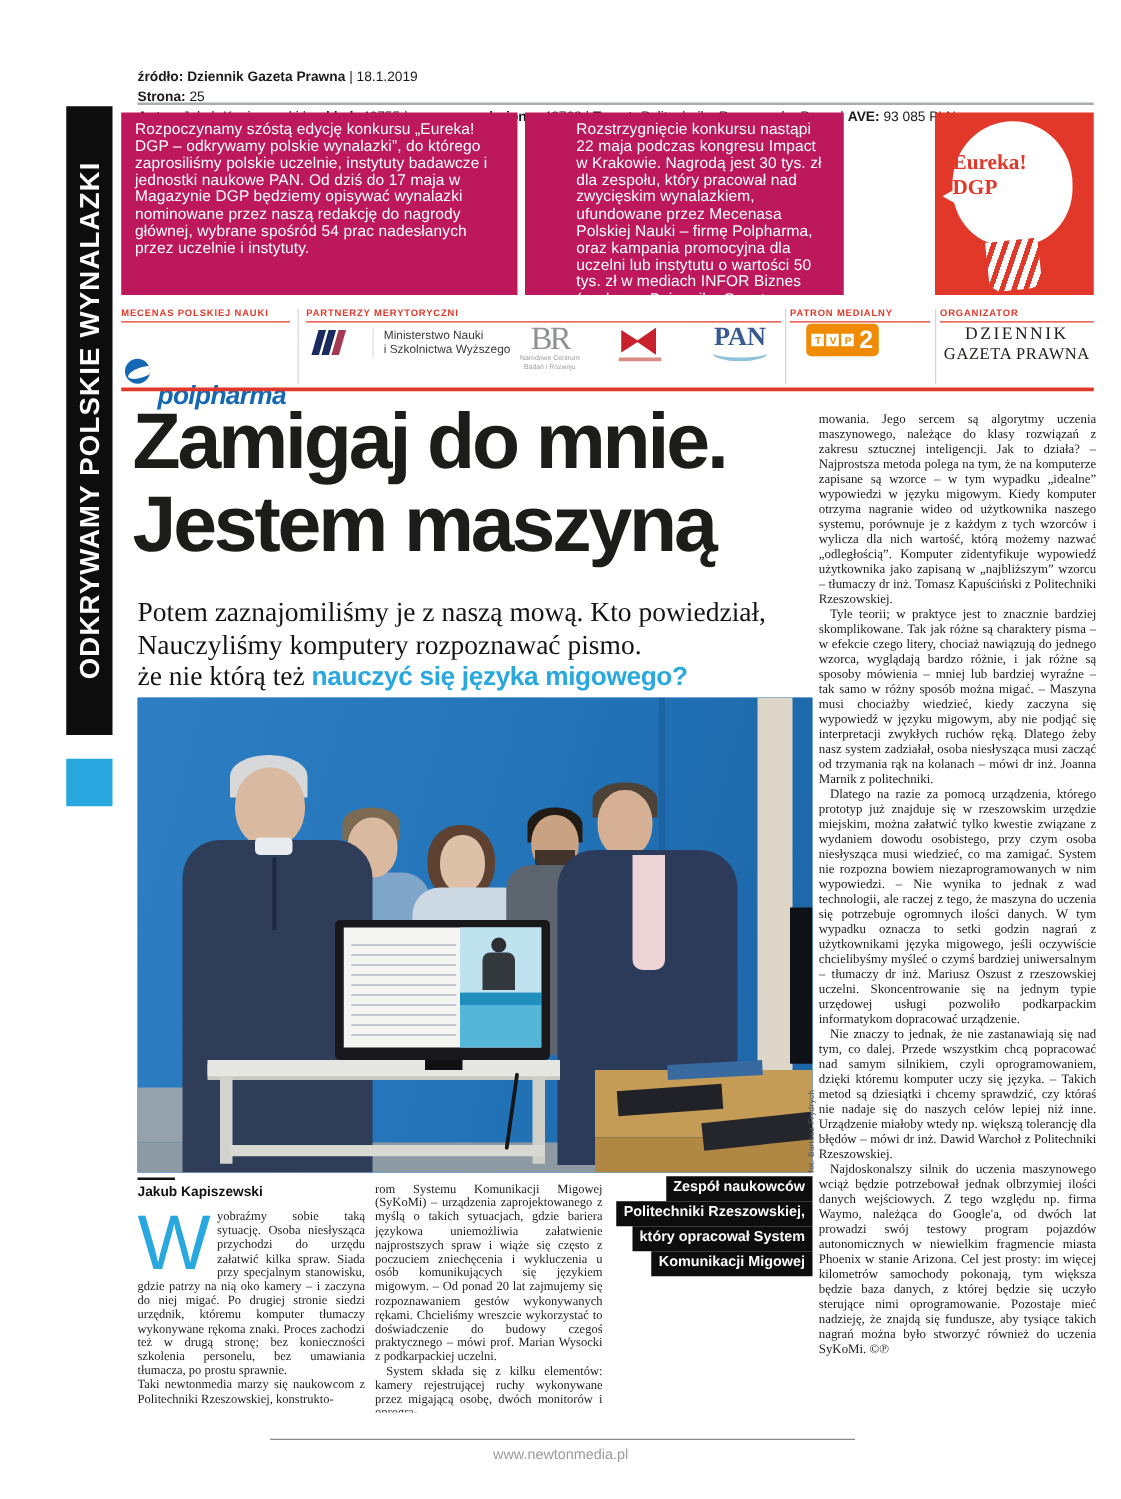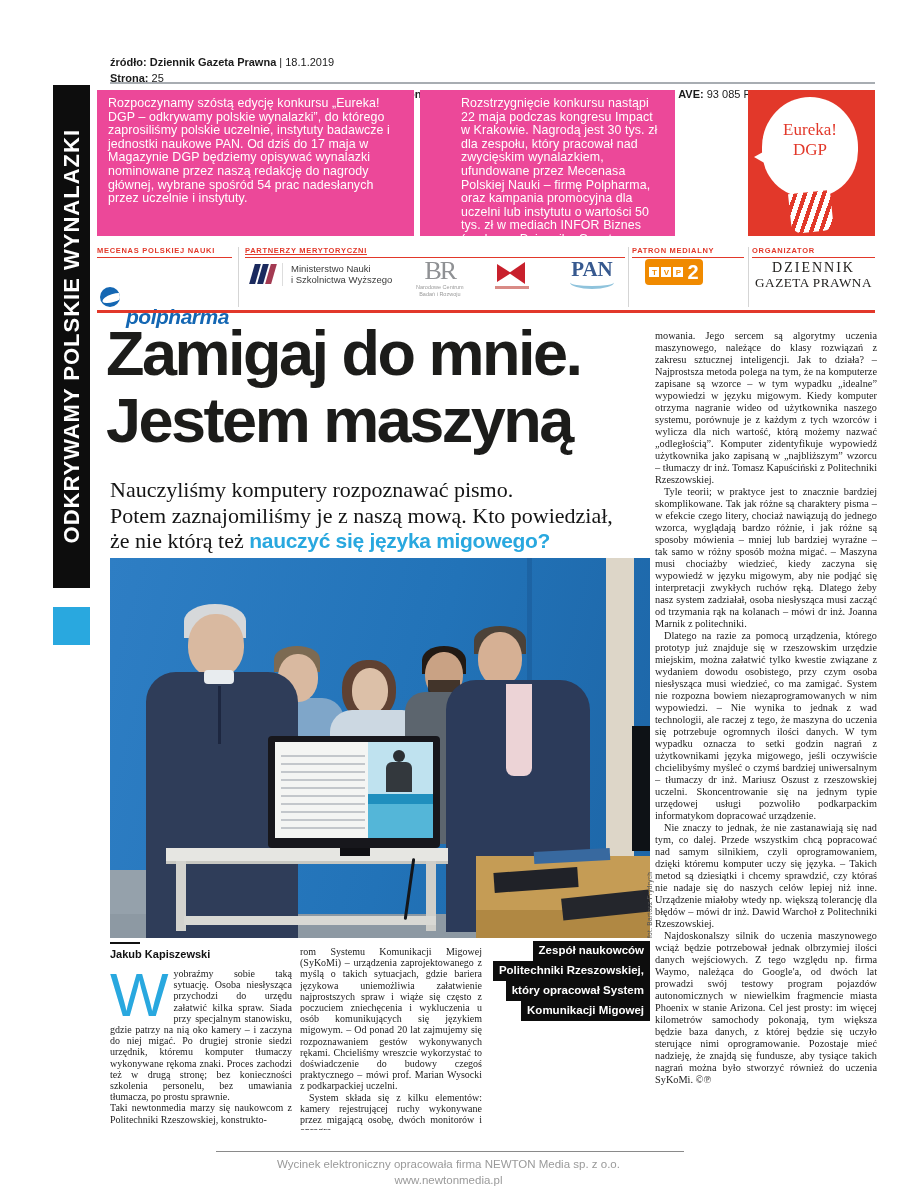--- a/index.html
+++ b/index.html
@@ -13,44 +13,44 @@
   .meta-rule{left:110px;top:82px;width:765px;height:2px;background:#a8adb2;}
 
   
   .side-bar{left:53px;top:85px;width:37px;height:503px;background:#0d0d0d;
             display:flex;align-items:center;justify-content:center;}
   .side-bar span{writing-mode:vertical-rl;transform:rotate(180deg);white-space:nowrap;
                  color:#fff;font-size:22px;font-weight:700;letter-spacing:1px;}
   .side-square{left:53px;top:607px;width:37px;height:38px;background:#29a8df;}
 
   
-  .promo{top:90px;height:146px;background:#ec4899;color:#fff;font-size:12.4px;
+  .promo{top:90px;height:146px;background:#be185d;color:#fff;font-size:12.4px;
          line-height:13.6px;padding:7px 11px;box-sizing:border-box;letter-spacing:.1px;overflow:hidden;}
   .promo-left{left:97px;width:317px;}
   .promo-right{left:420px;width:255px;padding-left:41px;}
   .promo-bulb{left:748px;width:127px;background:#e2382a;height:146px;top:90px;}
   .bulb-head{position:absolute;left:14px;top:7px;width:96px;height:100px;background:#fff;
              border-radius:50% 50% 46% 46%;}
   .bulb-nose{position:absolute;left:6px;top:58px;width:0;height:0;
              border-top:9px solid transparent;border-bottom:9px solid transparent;border-right:16px solid #fff;}
-  .bulb-text{position:absolute;left:14px;top:30px;width:96px;text-align:center;color:#e2382a;
-             font-family:"Liberation Serif","DejaVu Serif",serif;font-weight:normal;font-size:17px;line-height:20px;}
+  .bulb-text{position:absolute;left:14px;top:30px;width:96px;text-align:left;color:#e2382a;
+             font-family:"Liberation Serif","DejaVu Serif",serif;font-weight:bold;font-size:17px;line-height:20px;}
   .bulb-screw{position:absolute;left:42px;top:102px;width:42px;height:40px;border-radius:0 0 10px 10px;
               background:repeating-linear-gradient(115deg,#fff 0 5px,#e2382a 5px 9px);transform:rotate(-6deg);}
 
   
   .plabel{top:246px;font-size:7.5px;font-weight:bold;color:#e2382a;letter-spacing:.7px;}
   .punder{top:257px;height:1px;background:#e2382a;}
   .psep{top:247px;height:60px;width:1px;background:#d5d5d5;}
   .polpharma{left:100px;top:264px;display:flex;align-items:center;gap:6px;}
   .pp-circ{width:20px;height:20px;border-radius:50%;background:#1467b3;position:relative;overflow:hidden;}
   .pp-circ:after{content:"";position:absolute;left:2px;top:7px;width:22px;height:8px;background:#fff;
                  border-radius:50%;transform:rotate(-18deg);}
   .pp-word{font-size:21px;font-weight:bold;font-style:italic;color:#1467b3;letter-spacing:-.5px;margin-top:41px;}
-  .ministry{left:250px;top:260px;display:flex;align-items:center;gap:4px;}
+  .ministry{left:250px;top:260px;display:flex;align-items:center;gap:20px;}
   .min-mark{width:28px;height:28px;position:relative;}
   .min-bar{position:absolute;top:4px;width:6px;height:20px;transform:skewX(-16deg);}
   .min-text{font-size:9.5px;line-height:11.5px;color:#3a3a3a;border-left:1px solid #ddd;padding-left:8px;}
   .ncbr{left:416px;top:258px;text-align:center;}
   .ncbr-letters{font-family:"Liberation Serif","DejaVu Serif",serif;font-size:26px;color:#8f9194;letter-spacing:-2px;line-height:26px;}
   .ncbr-small{font-size:5.5px;color:#9a9a9a;line-height:6.5px;}
   .patent{left:495px;top:262px;width:40px;height:30px;}
   .patent-t1{position:absolute;left:2px;top:2px;width:0;height:0;border-top:9px solid transparent;
              border-bottom:9px solid transparent;border-left:14px solid #c8202c;}
   .patent-t2{position:absolute;left:14px;top:0;width:16px;height:22px;background:#c8202c;
@@ -179,21 +179,21 @@
     <div class="bulb-nose"></div>
     <div class="bulb-head"></div>
     <div class="bulb-text">
       <div>Eureka!</div>
       <div>DGP</div>
     </div>
     <div class="bulb-screw"></div>
   </div>
 
   <div class="abs plabel" style="left:97px;">MECENAS POLSKIEJ NAUKI</div>
-  <div class="abs plabel" style="left:245px;text-decoration:underline;">PARTNERZY MERYTORYCZNI</div>
+  <div class="abs plabel" style="left:245px;">PARTNERZY MERYTORYCZNI</div>
   <div class="abs plabel" style="left:632px;">PATRON MEDIALNY</div>
   <div class="abs plabel" style="left:752px;">ORGANIZATOR</div>
   <div class="abs punder" style="left:97px;width:135px;"></div>
   <div class="abs punder" style="left:245px;width:380px;"></div>
   <div class="abs punder" style="left:632px;width:112px;"></div>
   <div class="abs punder" style="left:752px;width:123px;"></div>
   <div class="abs psep" style="left:238px;"></div>
   <div class="abs psep" style="left:628px;"></div>
   <div class="abs psep" style="left:748px;"></div>
 
@@ -243,22 +243,22 @@
     <div class="dgp-l2">GAZETA PRAWNA</div>
   </div>
 
   <div class="abs red-rule"></div>
 
   <div class="abs headline">
     <div>Zamigaj do mnie.</div>
     <div>Jestem maszyną</div>
   </div>
   <div class="abs subhead">
+    <div>Potem zaznajomiliśmy je z naszą mową. Kto powiedział,</div>
     <div>Nauczyliśmy komputery rozpoznawać pismo.</div>
-    <div>Potem zaznajomiliśmy je z naszą mową. Kto powiedział,</div>
     <div><span>że nie którą też </span><span class="b accent" style="font-weight: bold;">nauczyć się języka migowego?</span></div>
   </div>
 
   <div class="abs photo">
     <div class="abs ph-wall"></div>
     <div class="abs ph-corner"></div>
     <div class="abs ph-pillar"></div>
     <div class="abs ph-floor2"></div>
     <div class="abs ph-floor"></div>
 
@@ -329,17 +329,16 @@
   <div class="abs coltext col3">
       <p class="para">mowania. Jego sercem są algorytmy uczenia maszynowego, należące do klasy rozwiązań z zakresu sztucznej inteligencji. Jak to działa? – Najprostsza metoda polega na tym, że na komputerze zapisane są wzorce – w tym wypadku „idealne” wypowiedzi w języku migowym. Kiedy komputer otrzyma nagranie wideo od użytkownika naszego systemu, porównuje je z każdym z tych wzorców i wylicza dla nich wartość, którą możemy nazwać „odległością”. Komputer zidentyfikuje wypowiedź użytkownika jako zapisaną w „najbliższym” wzorcu – tłumaczy dr inż. Tomasz Kapuściński z Politechniki Rzeszowskiej.</p>
       <p class="para">Tyle teorii; w praktyce jest to znacznie bardziej skomplikowane. Tak jak różne są charaktery pisma – w efekcie czego litery, chociaż nawiązują do jednego wzorca, wyglądają bardzo różnie, i jak różne są sposoby mówienia – mniej lub bardziej wyraźne – tak samo w różny sposób można migać. – Maszyna musi chociażby wiedzieć, kiedy zaczyna się wypowiedź w języku migowym, aby nie podjąć się interpretacji zwykłych ruchów ręką. Dlatego żeby nasz system zadziałał, osoba niesłysząca musi zacząć od trzymania rąk na kolanach – mówi dr inż. Joanna Marnik z politechniki.</p>
       <p class="para">Dlatego na razie za pomocą urządzenia, którego prototyp już znajduje się w rzeszowskim urzędzie miejskim, można załatwić tylko kwestie związane z wydaniem dowodu osobistego, przy czym osoba niesłysząca musi wiedzieć, co ma zamigać. System nie rozpozna bowiem niezaprogramowanych w nim wypowiedzi. – Nie wynika to jednak z wad technologii, ale raczej z tego, że maszyna do uczenia się potrzebuje ogromnych ilości danych. W tym wypadku oznacza to setki godzin nagrań z użytkownikami języka migowego, jeśli oczywiście chcielibyśmy myśleć o czymś bardziej uniwersalnym – tłumaczy dr inż. Mariusz Oszust z rzeszowskiej uczelni. Skoncentrowanie się na jednym typie urzędowej usługi pozwoliło podkarpackim informatykom dopracować urządzenie.</p>
       <p class="para">Nie znaczy to jednak, że nie zastanawiają się nad tym, co dalej. Przede wszystkim chcą popracować nad samym silnikiem, czyli oprogramowaniem, dzięki któremu komputer uczy się języka. – Takich metod są dziesiątki i chcemy sprawdzić, czy któraś nie nadaje się do naszych celów lepiej niż inne. Urządzenie miałoby wtedy np. większą tolerancję dla błędów – mówi dr inż. Dawid Warchoł z Politechniki Rzeszowskiej.</p>
       <p class="para">Najdoskonalszy silnik do uczenia maszynowego wciąż będzie potrzebował jednak olbrzymiej ilości danych wejściowych. Z tego względu np. firma Waymo, należąca do Google'a, od dwóch lat prowadzi swój testowy program pojazdów autonomicznych w niewielkim fragmencie miasta Phoenix w stanie Arizona. Cel jest prosty: im więcej kilometrów samochody pokonają, tym większa będzie baza danych, z której będzie się uczyło sterujące nimi oprogramowanie. Pozostaje mieć nadzieję, że znajdą się fundusze, aby tysiące takich nagrań można było stworzyć również do uczenia SyKoMi. ©℗</p>
     </div>
 
   <div class="abs footer-rule"></div>
   <div class="abs footer">
-    <div>Wycinek elektroniczny opracowała firma NEWTON Media sp. z o.o.</div>
     <div>www.newtonmedia.pl</div>
   </div>
 
 </div>
 
 </body></html>

